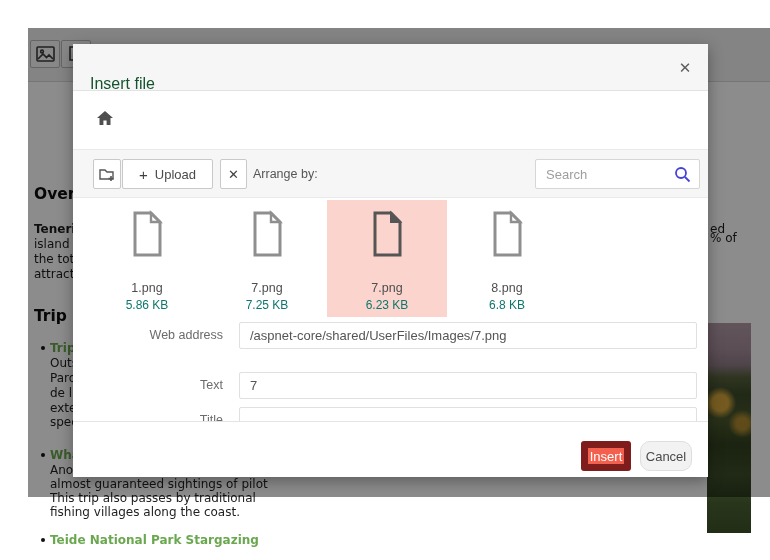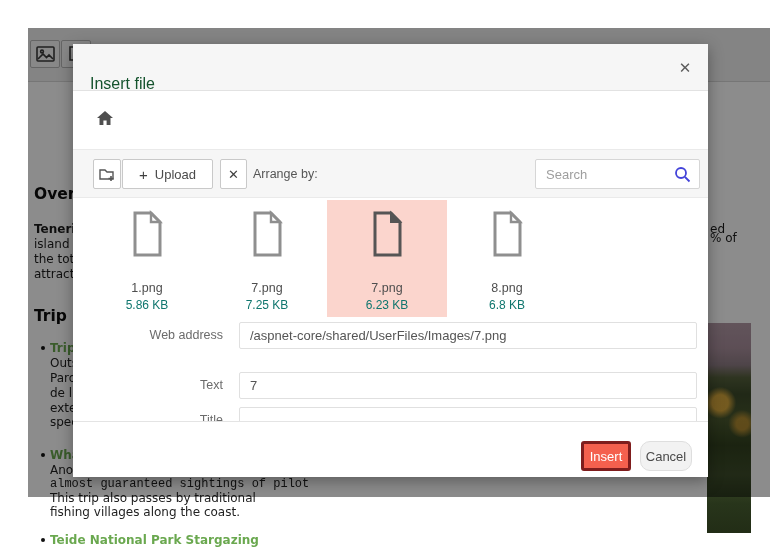--- a/index.html
+++ b/index.html
@@ -78,21 +78,21 @@
   .frm-row { position:absolute; left:0; width:635px; height:37px; }
   .frm-label { position:absolute; left:0; top:0; width:150px; text-align:right; line-height:27px;
                font-size:12.5px; color:#6b6b6b; }
   .frm-input { position:absolute; left:166px; top:0; width:458px; height:27px; border:1px solid #e0e0e0;
                border-radius:2px; padding:0 10px; font-size:13px; color:#555;
                font-family:"Liberation Sans",sans-serif; outline:none; background:#fff; }
 
   .m-footer { position:absolute; left:0; bottom:0; width:635px; height:56px; background:#fff;
               border-top:1px solid #e4e4e4; }
   .btn-insert { position:absolute; right:77px; top:19px; width:50px; height:30px; background:#f4604e;
-                color:#fff; border:3px solid #7f1d1d; border-radius:3px; font-size:13px;
+                color:#fff; border:7px solid #7f1d1d; border-radius:3px; font-size:13px;
                 font-family:"Liberation Sans",sans-serif; }
   .btn-cancel { position:absolute; right:16px; top:19px; width:52px; height:30px; background:#f2f2f2;
                 color:#4a4a4a; border:1px solid #dedede; border-radius:10px; font-size:13px;
                 font-family:"Liberation Sans",sans-serif; }
 </style>
 </head>
 <body>
 
 <div class="stage">
 
@@ -130,21 +130,21 @@
       <div class="blt-title" style="top:258px;">Trip to Loro Parque</div>
       <div class="blt-line" style="top:273px;">Outstanding zoo and theme park near</div>
       <div class="blt-line" style="top:288px;">Parque is home to one of the largest</div>
       <div class="blt-line" style="top:303px;">de la Cruz, famous for its orcas and</div>
       <div class="blt-line" style="top:318px;">extensive collection of parrots and</div>
       <div class="blt-line" style="top:332px;">species from all over the world.</div>
 
       <div class="blt-dot" style="top:370px;"></div>
       <div class="blt-title" style="top:365px;">Whale and Dolphin Watching</div>
       <div class="blt-line" style="top:380px;">Another popular activity on the island,</div>
-      <div class="blt-line" style="top:394px;font-family:Liberation Mono, monospace;">almost guaranteed sightings of pilot</div>
+      <div class="blt-line" style="top:394px;">almost guaranteed sightings of pilot</div>
       <div class="blt-line" style="top:408px;">This trip also passes by traditional</div>
       <div class="blt-line" style="top:422px;">fishing villages along the coast.</div>
 
       <div class="blt-dot" style="top:455px;"></div>
       <div class="blt-title" style="top:450px;">Teide National Park Stargazing</div>
 
       <div class="palm"></div>
     </div>
 
     <div class="dim"></div>

